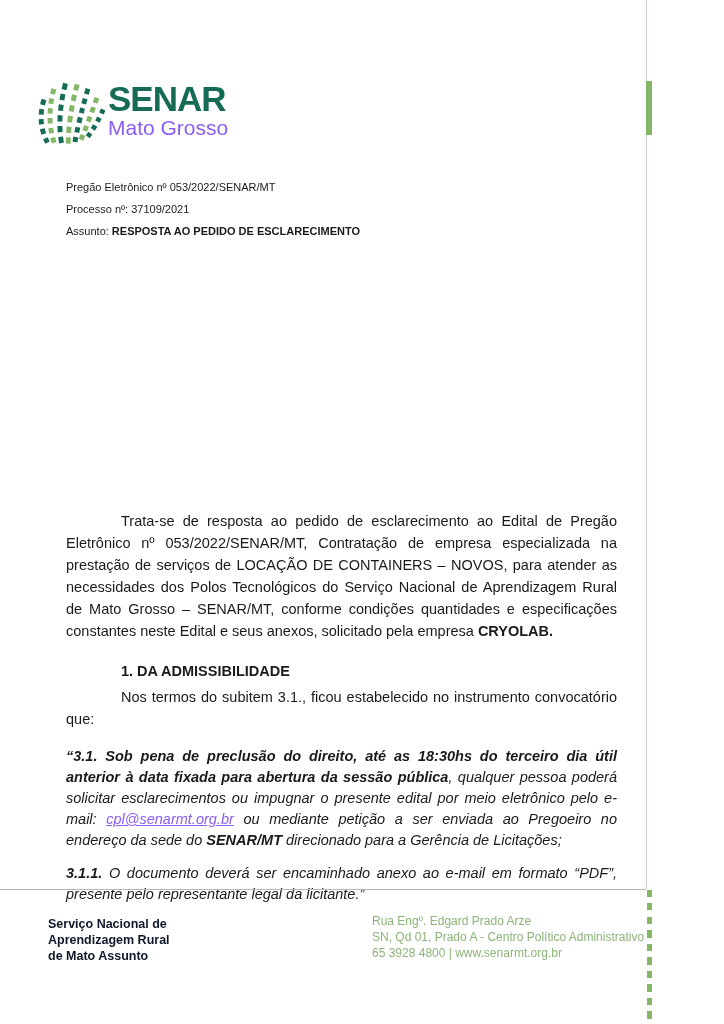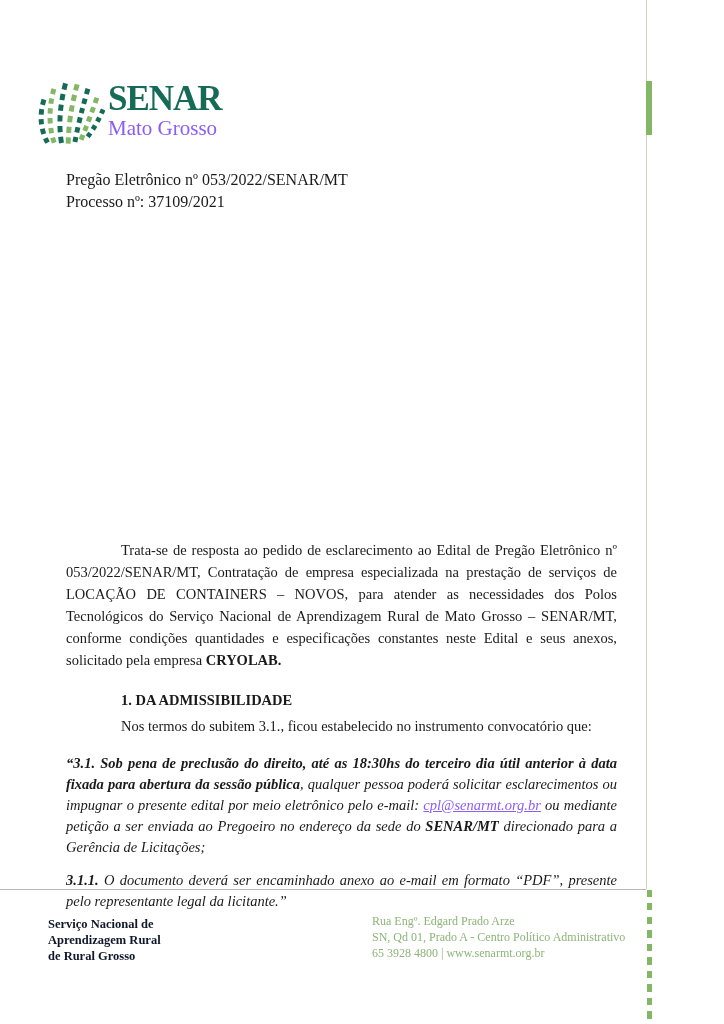--- a/index.html
+++ b/index.html
@@ -1,20 +1,20 @@
 <!DOCTYPE html>
 <html lang="pt-BR"><head>
 <meta charset="utf-8">
 <style>
   html,body{margin:0;padding:0;background:#ffffff;}
   .page{
     position:relative;
     width:652px;height:1024px;
     background:#ffffff;
-    font-family:Liberation Serif, serif;
+    font-family:Liberation Sans, sans-serif;
     color:#1a1a1a;
     overflow:hidden;
   }
   
   .vline{position:absolute;left:646px;top:0;width:1px;height:889px;background:#c7d3c3;}
   .green-square{position:absolute;left:646px;top:81px;width:50px;height:54px;background:#84b765;}
   .stripes{
     position:absolute;left:647px;top:890px;width:49px;height:134px;
     background:repeating-linear-gradient(180deg,#84b765 0px,#84b765 7px,#ffffff 7px,#ffffff 13.5px);
   }
@@ -22,24 +22,24 @@
   .logo{position:absolute;left:35px;top:76px;display:flex;align-items:flex-start;}
   .logo-icon{width:70px;height:74px;}
   .wordmark{margin-left:3px;padding-top:6px;}
   .wordmark .name{
     font-size:35px;font-weight:700;color:#166b57;letter-spacing:-1px;line-height:34px;
   }
   .wordmark .region{
     font-size:21px;font-weight:400;color:#8b5cf6;line-height:24px;letter-spacing:0px;
   }
   
-  .doc-head{position:absolute;left:66px;top:169px;font-size:16px;line-height:22px;}
+  .doc-head{position:absolute;left:66px;top:176px;font-size:11px;line-height:22px;}
   .doc-head .b{font-weight:700;}
   
-  main{position:absolute;left:66px;top:510px;width:551px;font-size:14.5px;line-height:22px;margin-top:29px;}
+  main{position:absolute;left:66px;top:510px;width:551px;font-size:14.5px;line-height:22px;}
   p{margin:0;}
   .just{text-align:justify;}
   .indent{text-indent:55px;}
   .section-title{font-weight:700;margin:18px 0 0 55px;}
   .terms{margin-top:4px;}
   .quote{font-style:italic;margin-top:16px;line-height:21px;}
   .quote .bi{font-weight:700;}
   .quote a{color:#8b5cf6; text-decoration:underline;}
   .sub-item{font-style:italic;margin-top:12px;line-height:21px;}
   .sub-item .num{font-weight:700;}
@@ -75,40 +75,41 @@
     </svg>
     <div class="wordmark">
       <div class="name">SENAR</div>
       <div class="region">Mato Grosso</div>
     </div>
   </header>
 
   <div class="doc-head">
     <div>Pregão Eletrônico nº 053/2022/SENAR/MT</div>
     <div>Processo nº: 37109/2021</div>
+    <div><span>Assunto: </span><span class="b">RESPOSTA AO PEDIDO DE ESCLARECIMENTO</span></div>
   </div>
 
   <main>
     <p class="just indent"><span>Trata-se de resposta ao pedido de esclarecimento ao Edital de Pregão Eletrônico nº 053/2022/SENAR/MT, Contratação de empresa especializada na prestação de serviços de LOCAÇÃO DE CONTAINERS – NOVOS, para atender as necessidades dos Polos Tecnológicos do Serviço Nacional de Aprendizagem Rural de Mato Grosso – SENAR/MT, conforme condições quantidades e especificações constantes neste Edital e seus anexos, solicitado pela empresa </span><span class="b" style="font-weight:700">CRYOLAB.</span></p>
 
     <p class="section-title">1. DA ADMISSIBILIDADE</p>
 
     <p class="just indent terms">Nos termos do subitem 3.1., ficou estabelecido no instrumento convocatório que:</p>
 
     <p class="just quote"><span class="bi">“3.1. Sob pena de preclusão do direito, até as 18:30hs do terceiro dia útil anterior à data fixada para abertura da sessão pública</span><span>, qualquer pessoa poderá solicitar esclarecimentos ou impugnar o presente edital por meio eletrônico pelo e-mail: </span><a href="#">cpl@senarmt.org.br</a><span> ou mediante petição a ser enviada ao Pregoeiro no endereço da sede do </span><span class="bi">SENAR/MT</span><span> direcionado para a Gerência de Licitações;</span></p>
 
     <p class="just sub-item"><span class="num">3.1.1.</span><span> O documento deverá ser encaminhado anexo ao e-mail em formato “PDF”, presente pelo representante legal da licitante.”</span></p>
   </main>
 
   <div class="footer-divider"></div>
 
   <div class="footer-org">
     <div>Serviço Nacional de</div>
     <div>Aprendizagem Rural</div>
-    <div>de Rural Grosso</div>
+    <div>de Mato Assunto</div>
   </div>
 
   <div class="footer-address">
     <div>Rua Engº. Edgard Prado Arze</div>
     <div>SN, Qd 01, Prado A - Centro Político Administrativo</div>
     <div>65 3928 4800 | www.senarmt.org.br</div>
   </div>
 
 </div>
 

